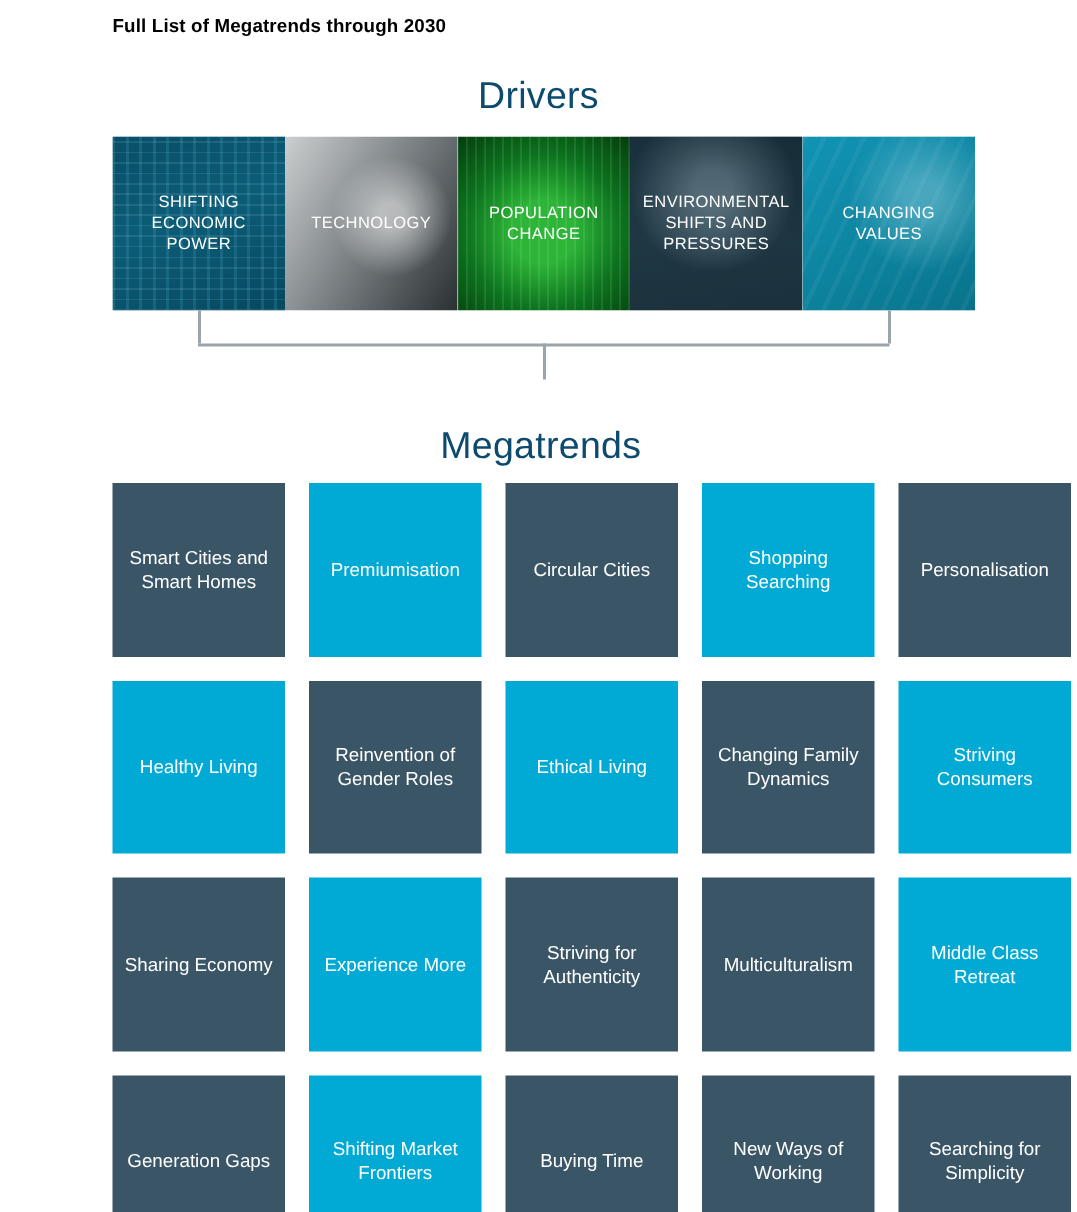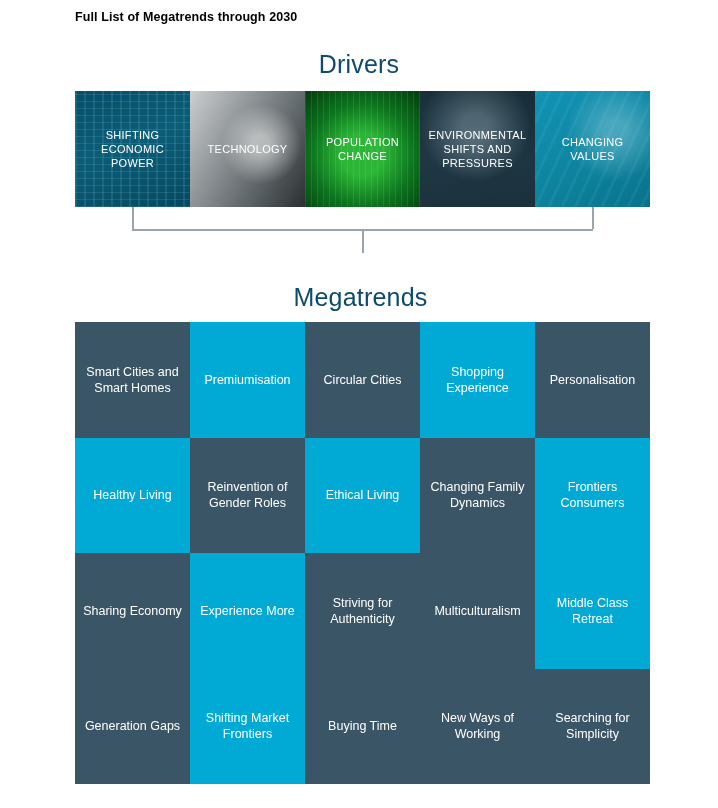--- a/index.html
+++ b/index.html
@@ -132,20 +132,21 @@
   
   .grid {
     position: absolute;
     left: 75px;
     top: 322px;
     width: 575px;
     height: 462px;
     display: grid;
     grid-template-columns: repeat(5, 115px);
     grid-template-rows: repeat(4, 115.5px);
+    gap: 16px;
   }
   .cell {
     display: flex;
     align-items: center;
     justify-content: center;
     text-align: center;
     color: #ffffff;
     font-size: 12.5px;
     line-height: 16px;
     padding: 0 7px;
@@ -203,40 +204,40 @@
   <div class="cell dark">
       <span class="cell-text">Smart Cities and Smart Homes</span>
     </div>
   <div class="cell teal">
       <span class="cell-text">Premiumisation</span>
     </div>
   <div class="cell dark">
       <span class="cell-text">Circular Cities</span>
     </div>
   <div class="cell teal">
-      <span class="cell-text">Shopping Experience</span>
+      <span class="cell-text">Shopping Searching</span>
     </div>
   <div class="cell dark">
       <span class="cell-text">Personalisation</span>
     </div>
 
   <div class="cell teal">
       <span class="cell-text">Healthy Living</span>
     </div>
   <div class="cell dark">
       <span class="cell-text">Reinvention of Gender Roles</span>
     </div>
   <div class="cell teal">
       <span class="cell-text">Ethical Living</span>
     </div>
   <div class="cell dark">
       <span class="cell-text">Changing Family Dynamics</span>
     </div>
   <div class="cell teal">
-      <span class="cell-text">Frontiers Consumers</span>
+      <span class="cell-text">Striving Consumers</span>
     </div>
 
   <div class="cell dark">
       <span class="cell-text">Sharing Economy</span>
     </div>
   <div class="cell teal">
       <span class="cell-text">Experience More</span>
     </div>
   <div class="cell dark">
       <span class="cell-text">Striving for Authenticity</span>

